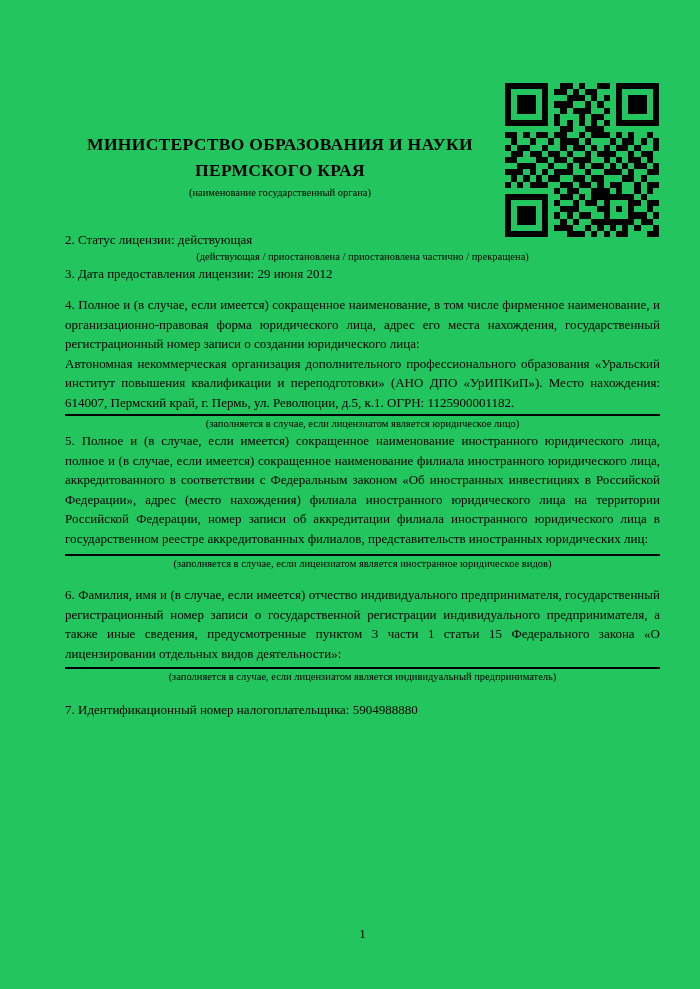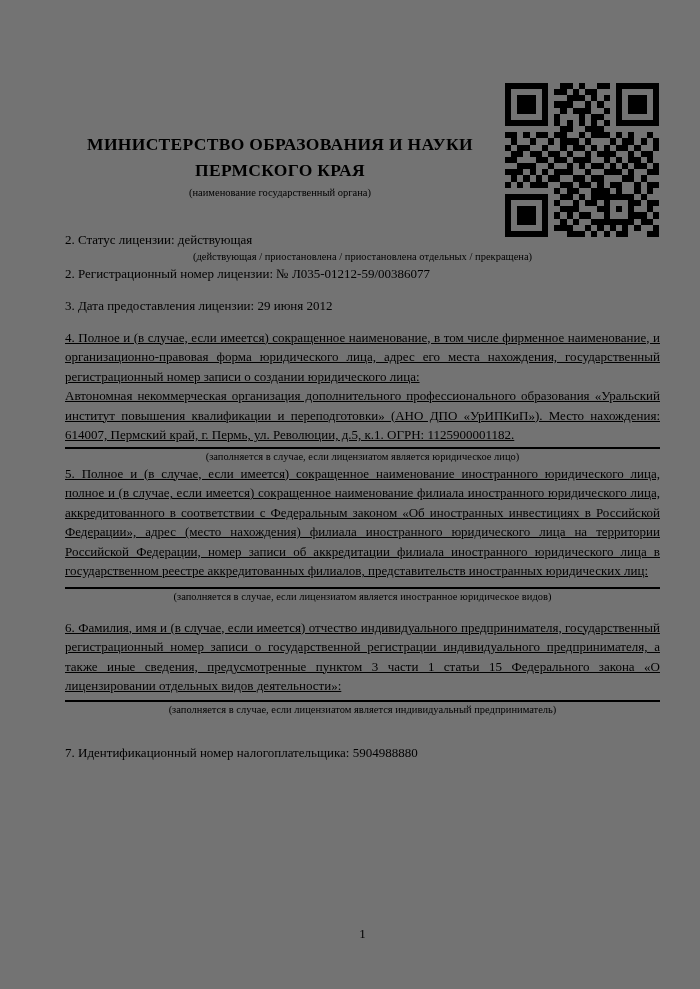--- a/index.html
+++ b/index.html
@@ -4,21 +4,21 @@
 <style>
   html, body {
     margin: 0;
     padding: 0;
     background: #ffffff;
   }
   .page {
     position: relative;
     width: 700px;
     height: 989px;
-    background: #737373;
+    background: #22c55e;
     color: #000000;
     font-family: "Liberation Serif", "DejaVu Serif", serif;
     box-sizing: border-box;
     padding: 0 40px 0 65px;
     overflow: hidden;
   }
   
   .qr {
     position: absolute;
     left: 505px;
@@ -58,40 +58,40 @@
   
   .content {
     margin-top: 31px;
     width: 595px;
     font-size: 13px;
   }
   .para {
     margin: 0;
     line-height: 19.5px;
   }
-  .just { text-align: justify; text-decoration: underline; }
+  .just { text-align: justify; }
   .mb18 { margin-bottom: 18px; }
   .mb16 { margin-bottom: 16px; }
   .mb13 { margin-bottom: 13px; }
   .mb12 { margin-bottom: 12px; }
   .note {
     font-size: 10.5px;
     line-height: 14px;
     text-align: center;
     margin: 0;
   }
   .rule {
     border-top: 2px solid #000000;
     height: 0;
     margin: 2px 0 1px 0;
   }
   .rule.gapped { margin-top: 6px; }
   .rule.gapped2 { margin-top: 4px; }
   .sp-note-5 { margin-bottom: 14px; }
-  .sp-note-6 { margin-bottom: 26px; }
+  .sp-note-6 { margin-bottom: 16px; }
   .page-number {
     position: absolute;
     left: 65px;
     top: 926px;
     width: 595px;
     text-align: center;
     font-size: 13px;
   }
 </style>
 </head>
@@ -730,23 +730,22 @@
   <div class="header">
     <div class="h-line">МИНИСТЕРСТВО ОБРАЗОВАНИЯ И НАУКИ</div>
     <div class="h-line">ПЕРМСКОГО КРАЯ</div>
     <div class="h-caption">(наименование государственный органа)</div>
   </div>
 
 
   <div class="content">
 
     <p class="para">2. Статус лицензии: действующая</p>
-    <div class="note mb18">(действующая / приостановлена / приостановлена отдельных / прекращена)</div>
-
-    <p class="para mb13">2. Регистрационный номер лицензии: № Л035-01212-59/00386077</p>
+    <div class="note mb18">(действующая / приостановлена / приостановлена частично / прекращена)</div>
+
 
     <p class="para mb12">3. Дата предоставления лицензии: 29 июня 2012</p>
 
     <p class="para just">4. Полное и (в случае, если имеется) сокращенное наименование, в том числе фирменное наименование, и организационно-правовая форма юридического лица, адрес его места нахождения, государственный регистрационный номер записи о создании юридического лица:</p>
     <p class="para just">Автономная некоммерческая организация дополнительного профессионального образования «Уральский институт повышения квалификации и переподготовки» (АНО ДПО «УрИПКиП»). Место нахождения: 614007, Пермский край, г. Пермь, ул. Революции, д.5, к.1. ОГРН: 1125900001182.</p>
     <div class="rule"></div>
     <div class="note mb16">(заполняется в случае, если лицензиатом является юридическое лицо)</div>
 
     <p class="para just">5. Полное и (в случае, если имеется) сокращенное наименование иностранного юридического лица, полное и (в случае, если имеется) сокращенное наименование филиала иностранного юридического лица, аккредитованного в соответствии с Федеральным законом «Об иностранных инвестициях в Российской Федерации», адрес (место нахождения) филиала иностранного юридического лица на территории Российской Федерации, номер записи об аккредитации филиала иностранного юридического лица в государственном реестре аккредитованных филиалов, представительств иностранных юридических лиц:</p>
     <div class="rule gapped"></div>

